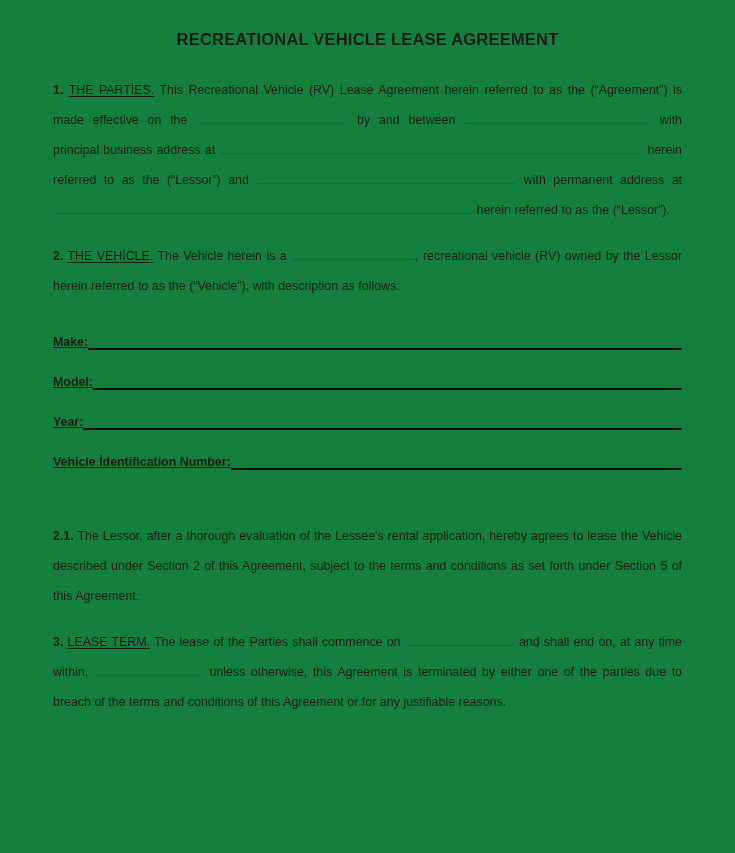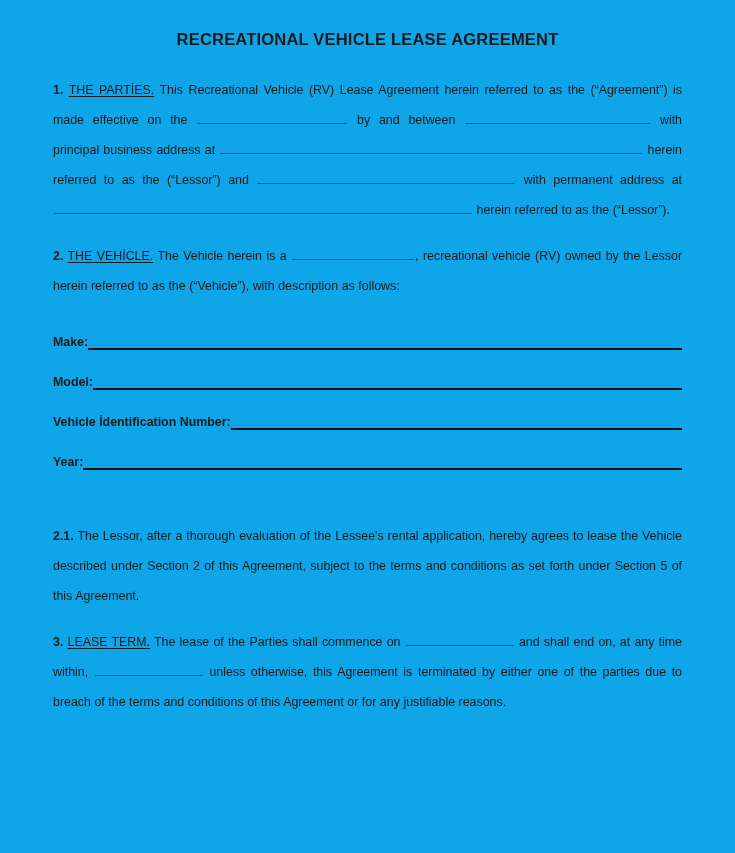--- a/index.html
+++ b/index.html
@@ -10,21 +10,21 @@
   body {
     width: 735px;
     height: 853px;
     font-family: "Liberation Sans", sans-serif;
     color: #1a1a1a;
     overflow: hidden;
   }
   .page {
     width: 735px;
     height: 853px;
-    background: #0ea5e9;
+    background: #15803d;
     box-sizing: border-box;
     padding: 30px 53px 0 53px;
     position: relative;
   }
   .doc-title {
     text-align: center;
     font-size: 16.5px;
     font-weight: bold;
     letter-spacing: 0.2px;
     margin: 0 0 25px 0;
@@ -67,20 +67,21 @@
   .field-row {
     display: flex;
     align-items: flex-end;
     margin-bottom: 25px;
   }
   .field-label {
     font-size: 12.4px;
     font-weight: bold;
     white-space: nowrap;
     line-height: 15px;
+    text-decoration: underline;
   }
   .field-rule {
     flex: 1 1 auto;
     border-bottom: 2.2px solid #0d0d0d;
     height: 13px;
     margin-left: 0px;
   }
   .spacer-after-fields { height: 26px; }
 </style>
 </head>
@@ -117,25 +118,25 @@
   <div class="fields">
     <div class="field-row">
       <span class="field-label">Make:</span>
       <span class="field-rule"></span>
     </div>
     <div class="field-row">
       <span class="field-label">Model:</span>
       <span class="field-rule"></span>
     </div>
     <div class="field-row">
-      <span class="field-label">Vehicle İdentification Number:</span>
+      <span class="field-label">Year:</span>
       <span class="field-rule"></span>
     </div>
     <div class="field-row">
-      <span class="field-label">Year:</span>
+      <span class="field-label">Vehicle İdentification Number:</span>
       <span class="field-rule"></span>
     </div>
   </div>
 
   <div class="spacer-after-fields"></div>
 
   <p class="para">
     <span class="sec-label">2.1.</span>
     <span>The Lessor, after a thorough evaluation of the Lessee's rental application, hereby agrees to lease the Vehicle described under Section 2 of this Agreement, subject to the terms and conditions as set forth under Section 5 of this Agreement.</span>
   </p>

